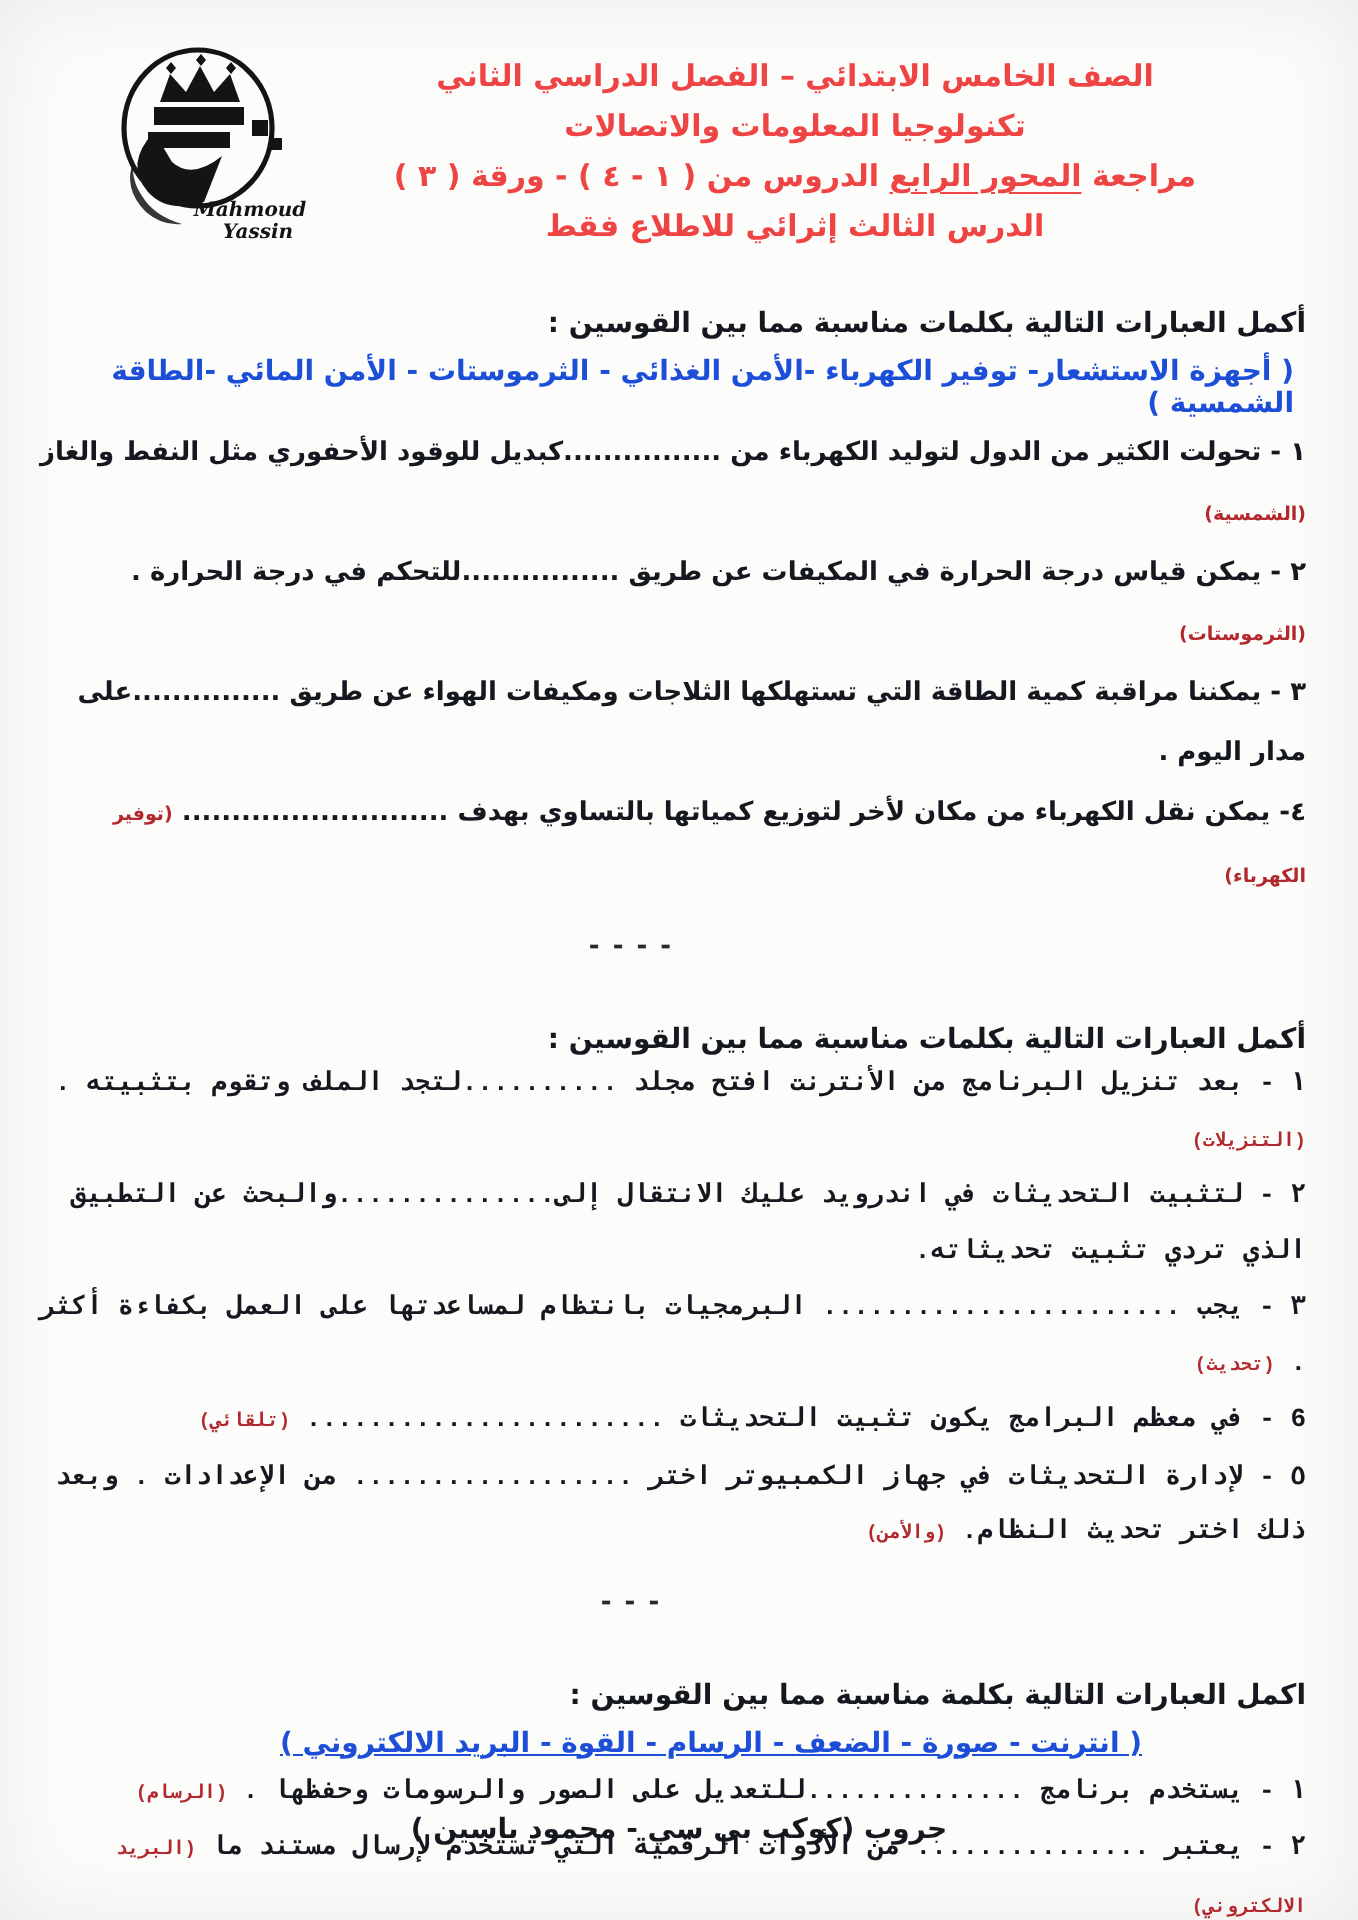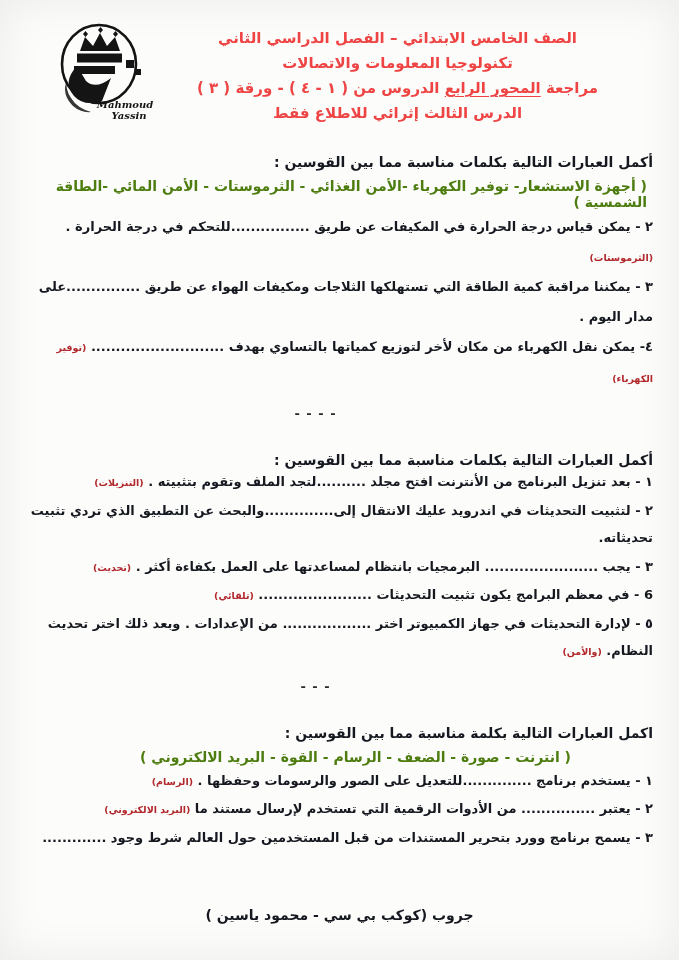--- a/index.html
+++ b/index.html
@@ -33,27 +33,27 @@
   .hl{white-space:nowrap;}
   .u{text-decoration:underline;text-underline-offset:3px;}
   .h-line4{text-underline-offset:3px;}
   
   .content{padding:0 26px 0 18px;}
   .sec-heading{
     text-align:right;font-size:14px;margin-top:28px;color:#15181f;
   }
   .options{
     text-align:right;font-size:14px;margin:8px 6px 2px 0;
-    color:#4d7c0f;
+    color:#1d4ed8;
   }
-  .sec-3 .options{text-align:center;margin-right:0;padding-left:40px;}
+  .sec-3 .options{text-align:center;margin-right:0;padding-left:40px;text-decoration:underline;}
   .q{
     text-align:right;font-size:13px;line-height:29.5px;color:#15181f;
   }
-  .sec-2 .q,.sec-3 .q{line-height:27.5px;}
+  .sec-2 .q,.sec-3 .q{line-height:27.5px;font-family:Liberation Mono, monospace;}
   .ans{color:#b2282c;font-size:9.5px;}
   .divider{
     text-align:center;font-size:13px;letter-spacing:1px;color:#2a2a2a;
     margin:11px 40px 0 0;line-height:20px;
   }
   
   .footer{
     position:absolute;bottom:37px;left:0;width:100%;
     text-align:center;font-size:14px;color:#15181f;
   }
@@ -88,20 +88,21 @@
     <div class="hl">تكنولوجيا المعلومات والاتصالات</div>
     <div class="hl"><span>مراجعة </span><span class="u">المحور الرابع</span><span> الدروس من ( ١ - ٤ ) - ورقة ( ٣ )</span></div>
     <div class="hl h-line4">الدرس الثالث إثرائي للاطلاع فقط</div>
   </div>
 
   <div class="content">
 
     <div class="section sec-1">
       <div class="sec-heading">أكمل العبارات التالية بكلمات مناسبة مما بين القوسين :</div>
       <div class="options">( أجهزة الاستشعار- توفير الكهرباء  -الأمن الغذائي - الثرموستات - الأمن المائي  -الطاقة الشمسية  )</div>
+      <div class="q"><span>١ - تحولت الكثير من الدول لتوليد الكهرباء من ................كبديل للوقود الأحفوري مثل النفط والغاز</span> <span class="ans">(الشمسية)</span></div>
       <div class="q"><span>٢ - يمكن قياس درجة الحرارة في المكيفات عن طريق ................للتحكم في درجة الحرارة .</span> <span class="ans">(الثرموستات)</span></div>
       <div class="q"><span>٣ - يمكننا مراقبة كمية الطاقة التي تستهلكها الثلاجات ومكيفات الهواء عن طريق ...............على مدار اليوم .</span> <span class="ans"></span></div>
       <div class="q"><span>٤- يمكن نقل الكهرباء من مكان لأخر لتوزيع كمياتها بالتساوي بهدف ...........................</span> <span class="ans">(توفير الكهرباء)</span></div>
       <div class="divider">- - - -</div>
     </div>
 
     <div class="section sec-2">
       <div class="sec-heading">أكمل العبارات التالية بكلمات مناسبة مما بين القوسين :</div>
       <div class="q"><span>١ - بعد تنزيل البرنامج من الأنترنت افتح مجلد ..........لتجد الملف وتقوم بتثبيته .</span> <span class="ans">(التنزيلات)</span></div>
       <div class="q"><span>٢ - لتثبيت التحديثات في اندرويد عليك الانتقال إلى..............والبحث عن التطبيق الذي تردي تثبيت تحديثاته.</span> <span class="ans"></span></div>

